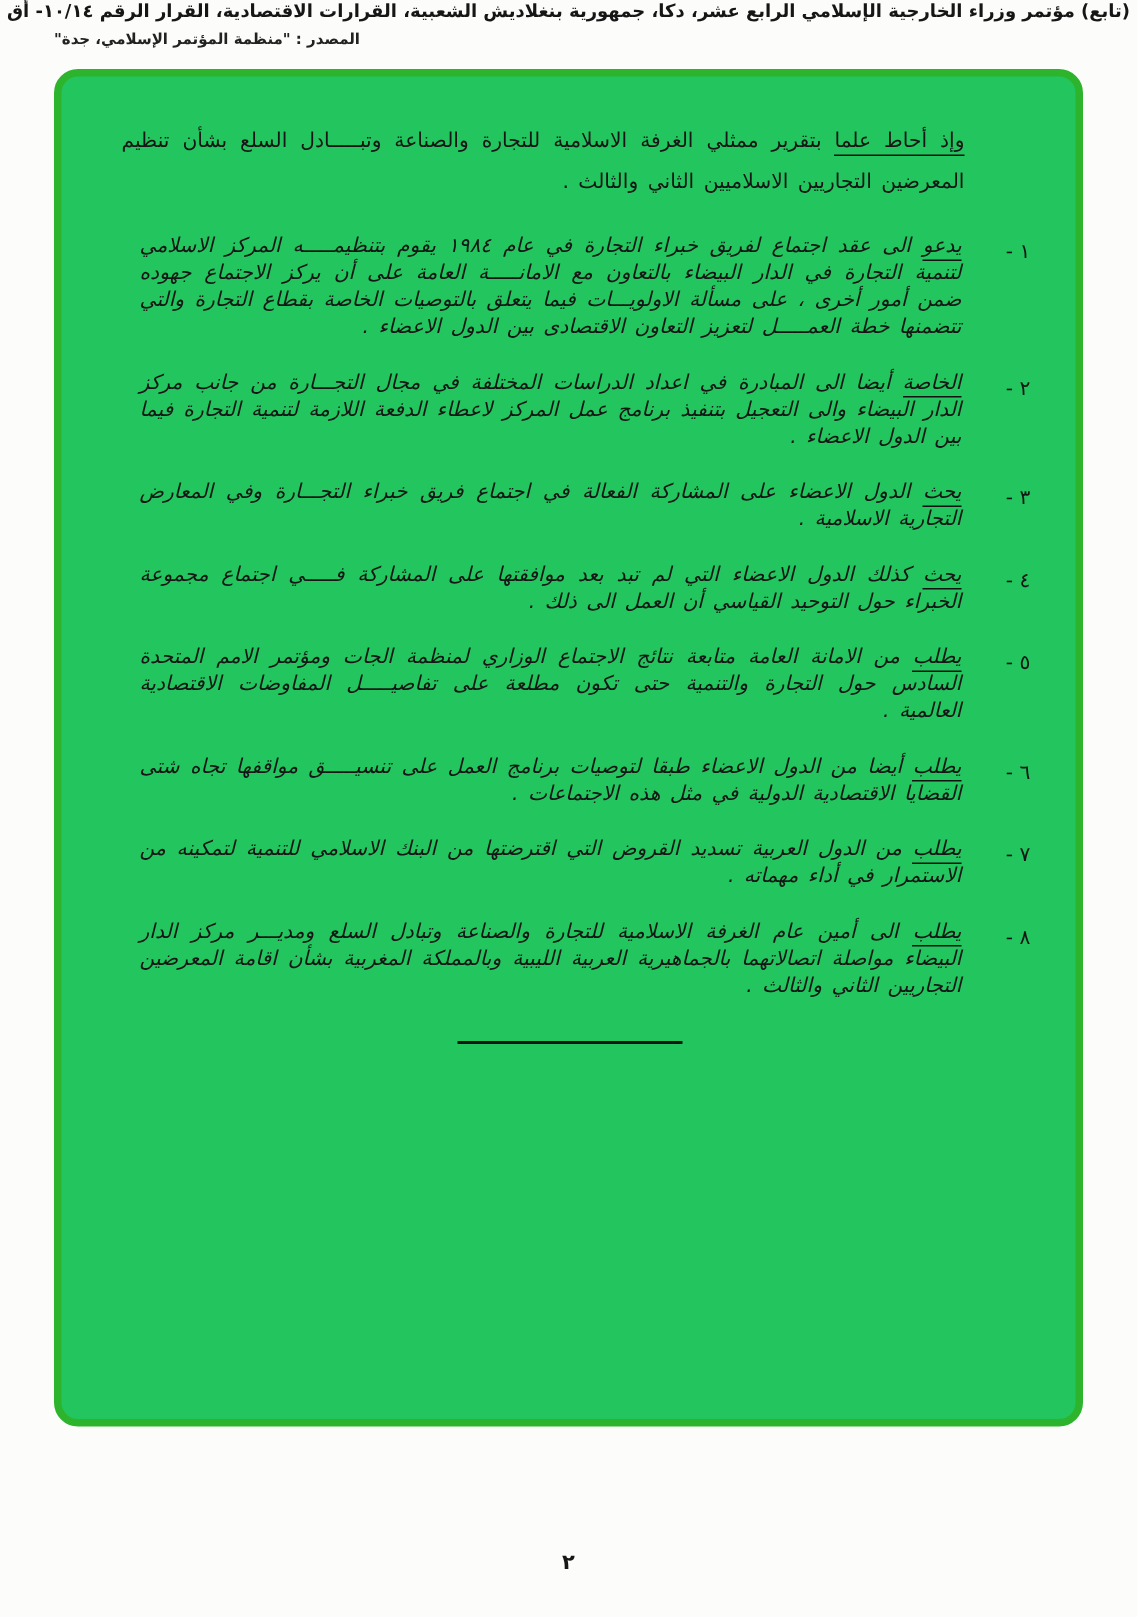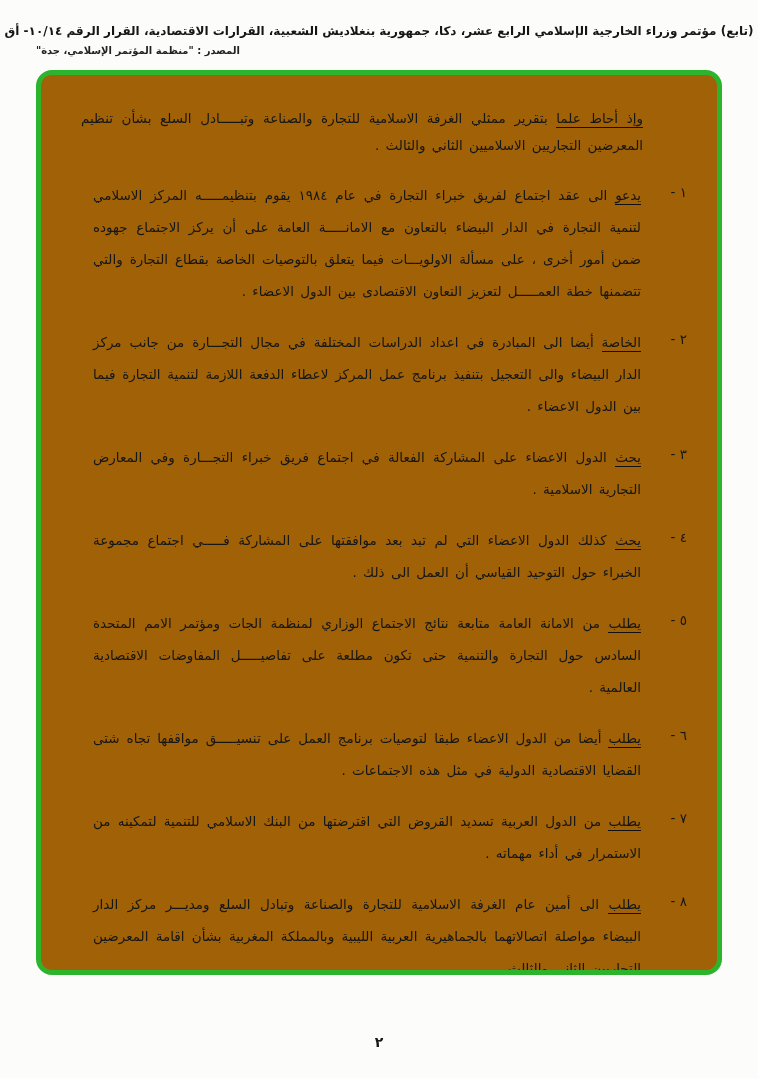--- a/index.html
+++ b/index.html
@@ -8,21 +8,20 @@
   .page {
     position:relative;
     width:758px; height:1078px;
     background:#fcfcfa;
     direction:rtl;
     overflow:hidden;
     margin:0 auto;
     color:#161616;
   }
   .hdr1 {
-    padding-top:24px;
     text-align:center;
     font-size:12px;
     font-weight:bold;
     letter-spacing:0.2px;
     white-space:nowrap;
   }
   .hdr2 {
     margin-top:7px;
     font-size:10px;
     font-weight:bold;
@@ -31,21 +30,21 @@
     white-space:nowrap;
     color:#222;
   }
   .frame {
     margin:14px 36px 0 36px;
     height:905px;
     border:5px solid #2db42d;
     border-radius:16px;
     padding:30px 28px 0 30px;
     overflow:hidden;
-    background:#a16207;
+    background:#22c55e;
   }
   .intro {
     margin:0 46px 20px 10px;
     font-size:13.5px;
     line-height:27px;
     text-align:justify;
     word-spacing:2px;
   }
   .item { display:flex; margin-bottom:19px; }
   .num {
@@ -53,24 +52,25 @@
     width:48px;
     font-size:13.5px;
     line-height:27px;
     text-align:right;
     padding-right:2px;
     white-space:nowrap;
   }
   .txt {
     flex:1;
     font-size:13.5px;
-    line-height:32px;
+    line-height:18px;
     text-align:justify;
     word-spacing:2px;
     padding-left:22px;
+    font-style:italic;
   }
   .lead { border-bottom:1.5px solid #111; padding-bottom:1px; }
   .endline {
     width:150px;
     border-top:2px solid #151515;
     margin:28px auto 0 auto;
   }
   .pagenum {
     position:absolute;
     bottom:28px; left:0; right:0;

